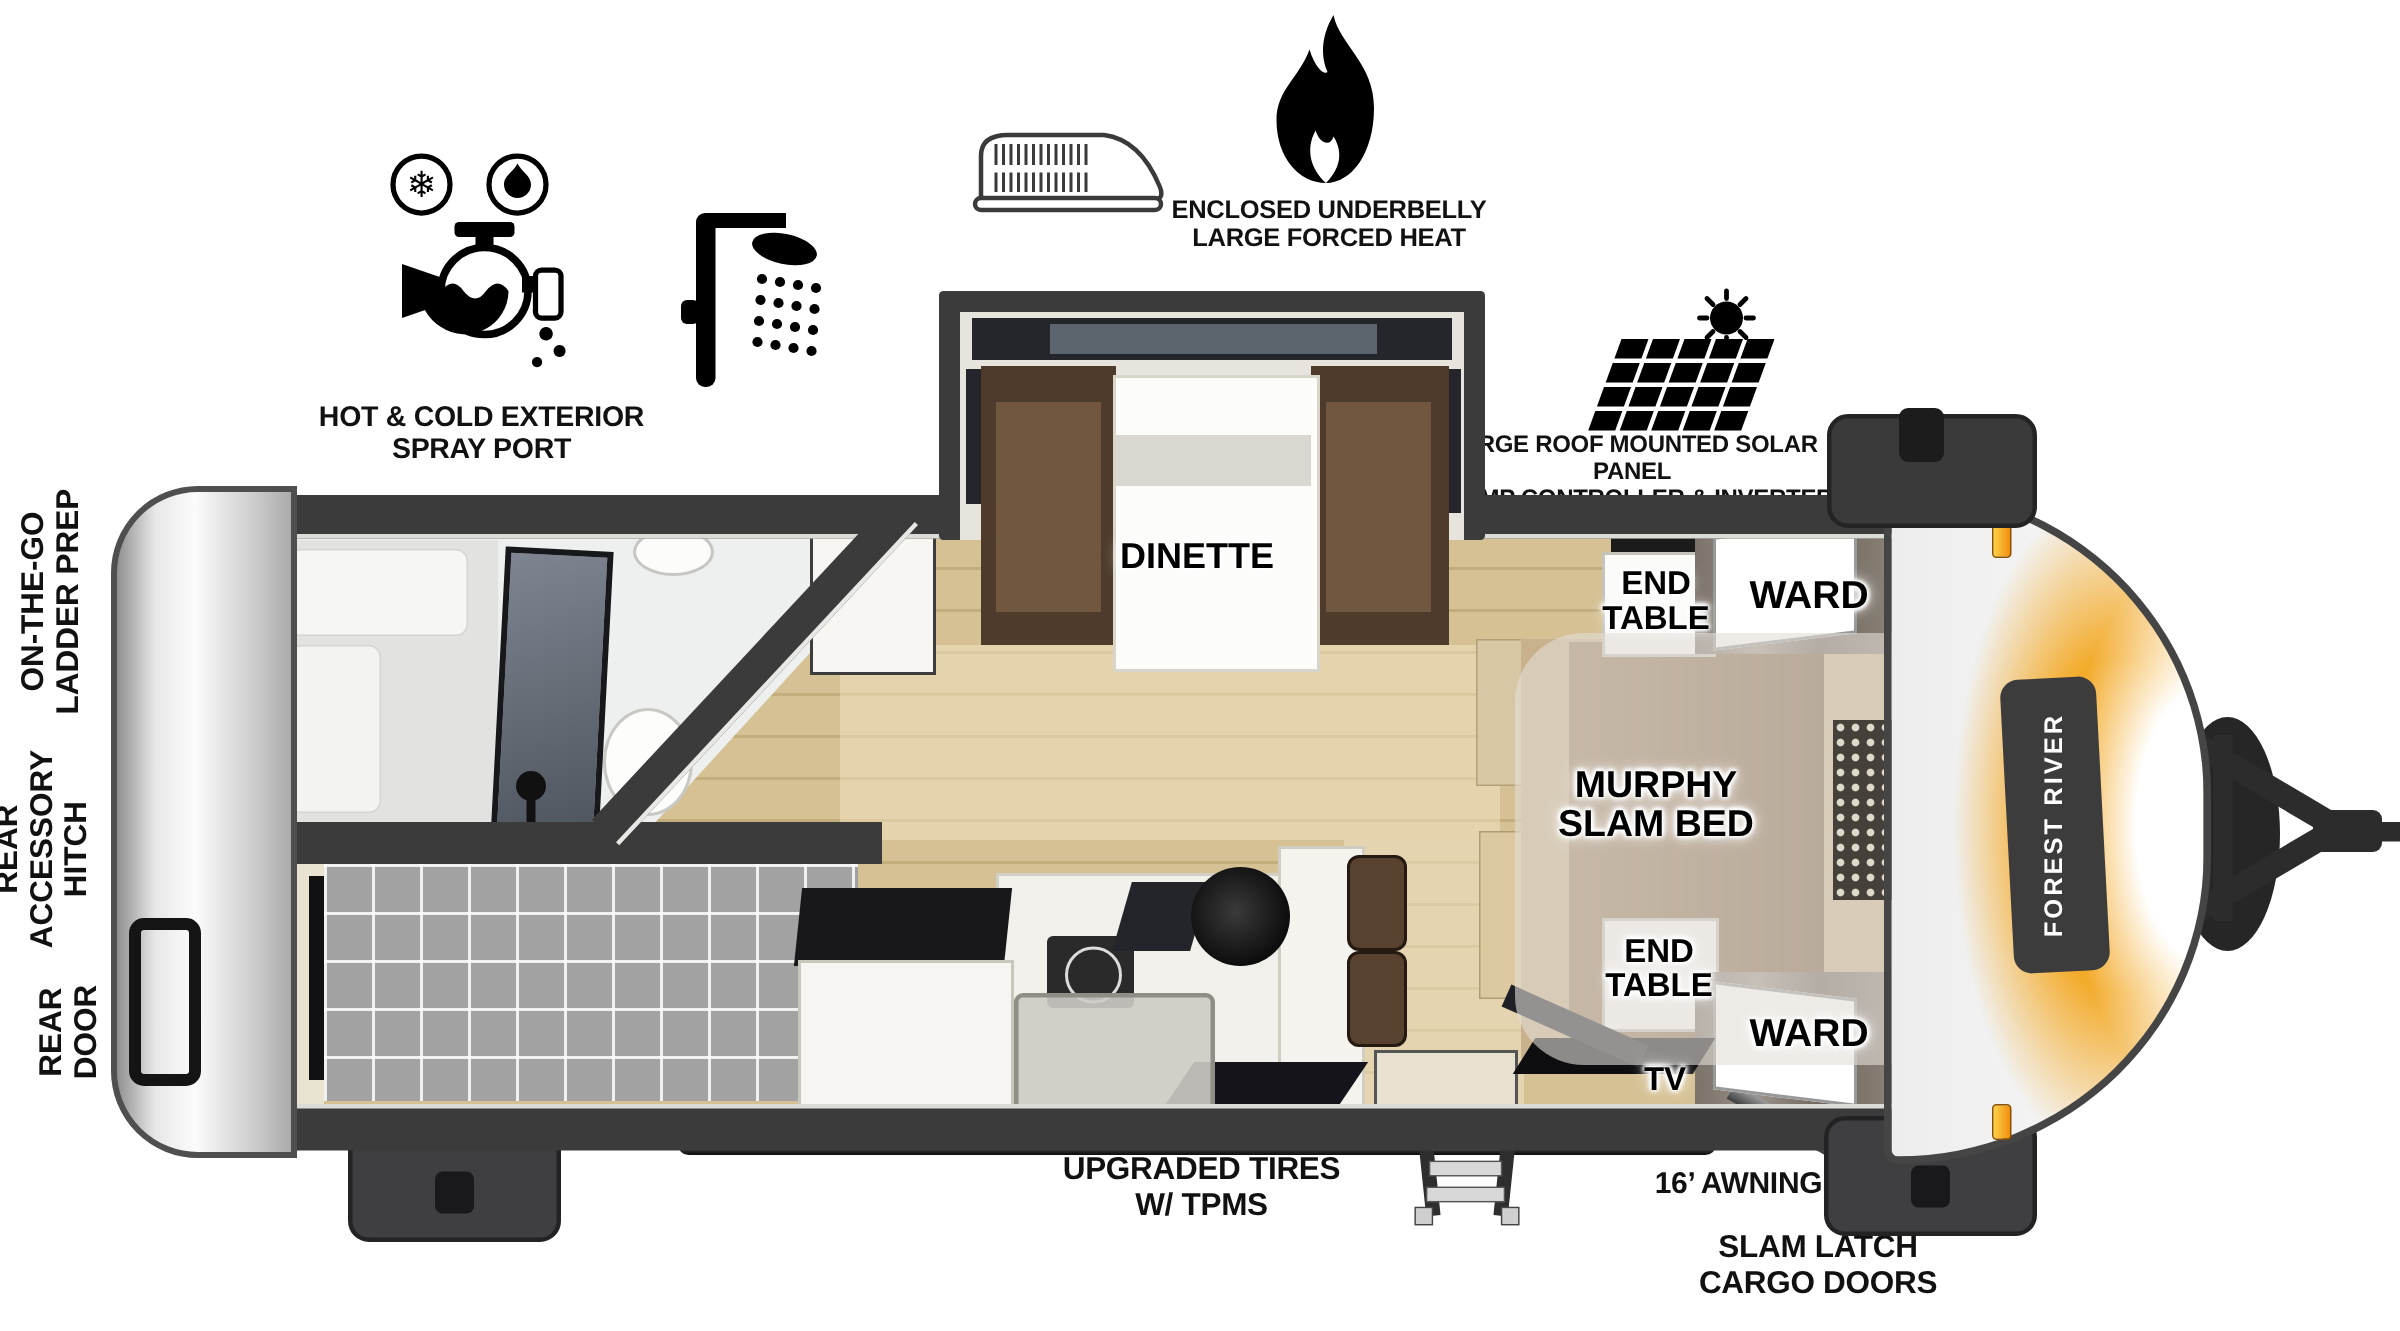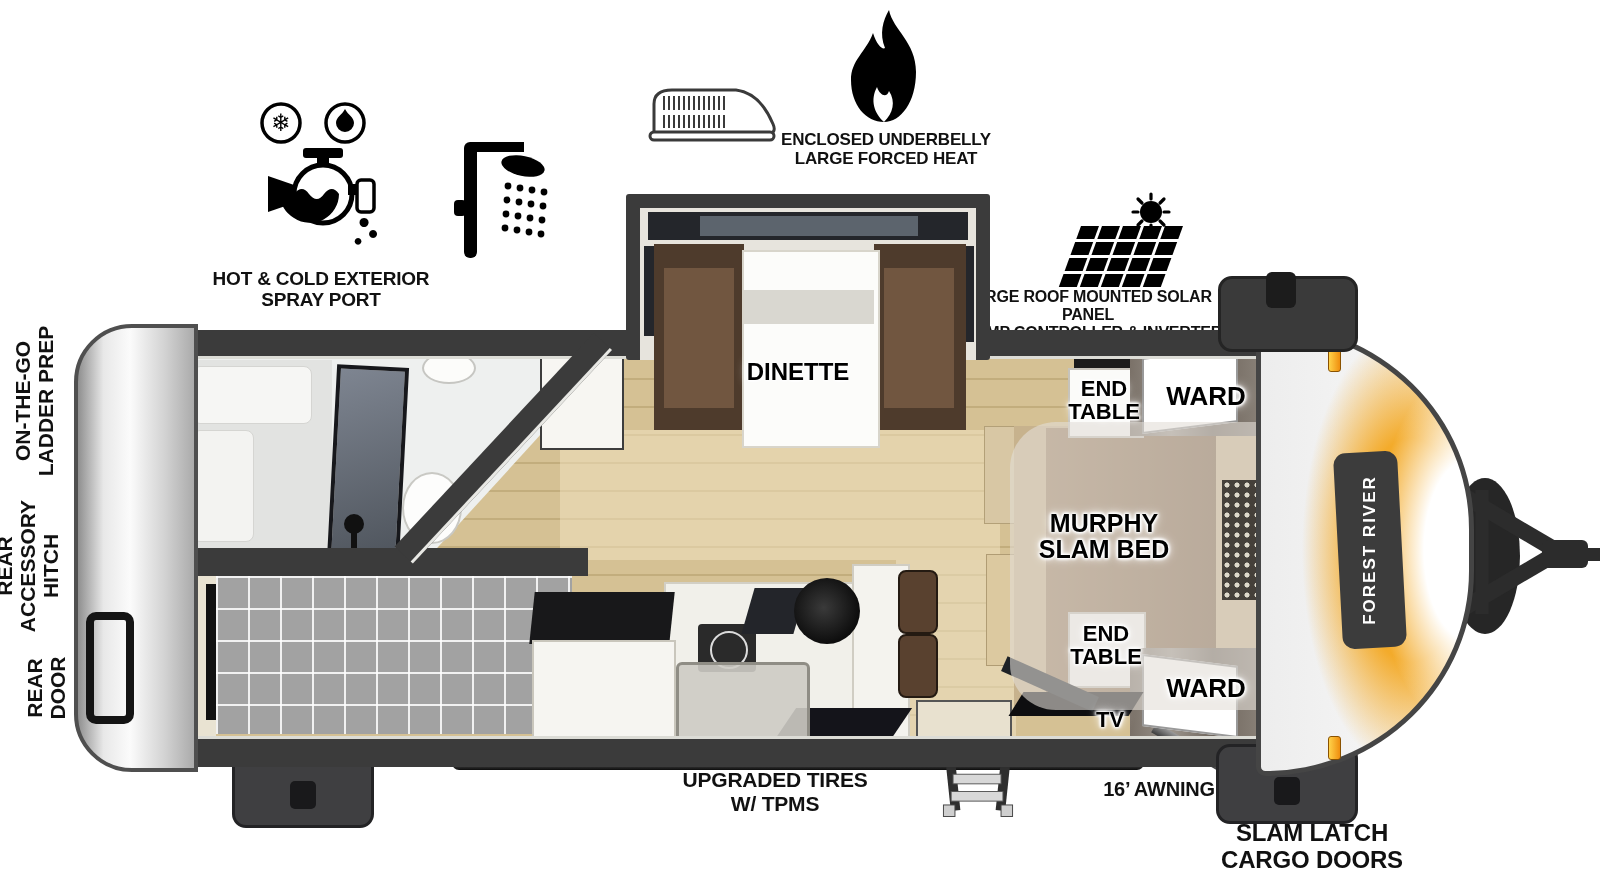--- a/index.html
+++ b/index.html
@@ -254,19 +254,19 @@
     <rect x="14" y="66" width="12" height="12" fill="#cfcfcf" stroke="#444"></rect>
     <rect x="74" y="66" width="12" height="12" fill="#cfcfcf" stroke="#444"></rect>
   </svg>
   <div class="cargo" style="left:232px;top:752px;width:136px;height:70px;z-index:2">
     <div class="latch" style="left:55px;top:26px;width:26px;height:28px"></div>
   </div>
   <div class="cargo" style="left:1216px;top:744px;width:136px;height:74px;z-index:4">
     <div class="latch" style="left:55px;top:30px;width:26px;height:28px"></div>
   </div>
 
-  <div class="cap" style="left:650px;top:768px;width:250px;font-size:21px">UPGRADED TIRES
+  <div class="cap" style="left:676px;top:768px;width:250px;font-size:21px">UPGRADED TIRES
 W/ TPMS</div>
   <div class="cap" style="left:1084px;top:778px;width:150px;font-size:20px">16’ AWNING</div>
-  <div class="cap" style="left:1182px;top:820px;width:260px;font-size:24px">SLAM LATCH
+  <div class="cap" style="left:1082px;top:820px;width:260px;font-size:21px">SLAM LATCH
 CARGO DOORS</div>
 
 </div>
 
 </body></html>

